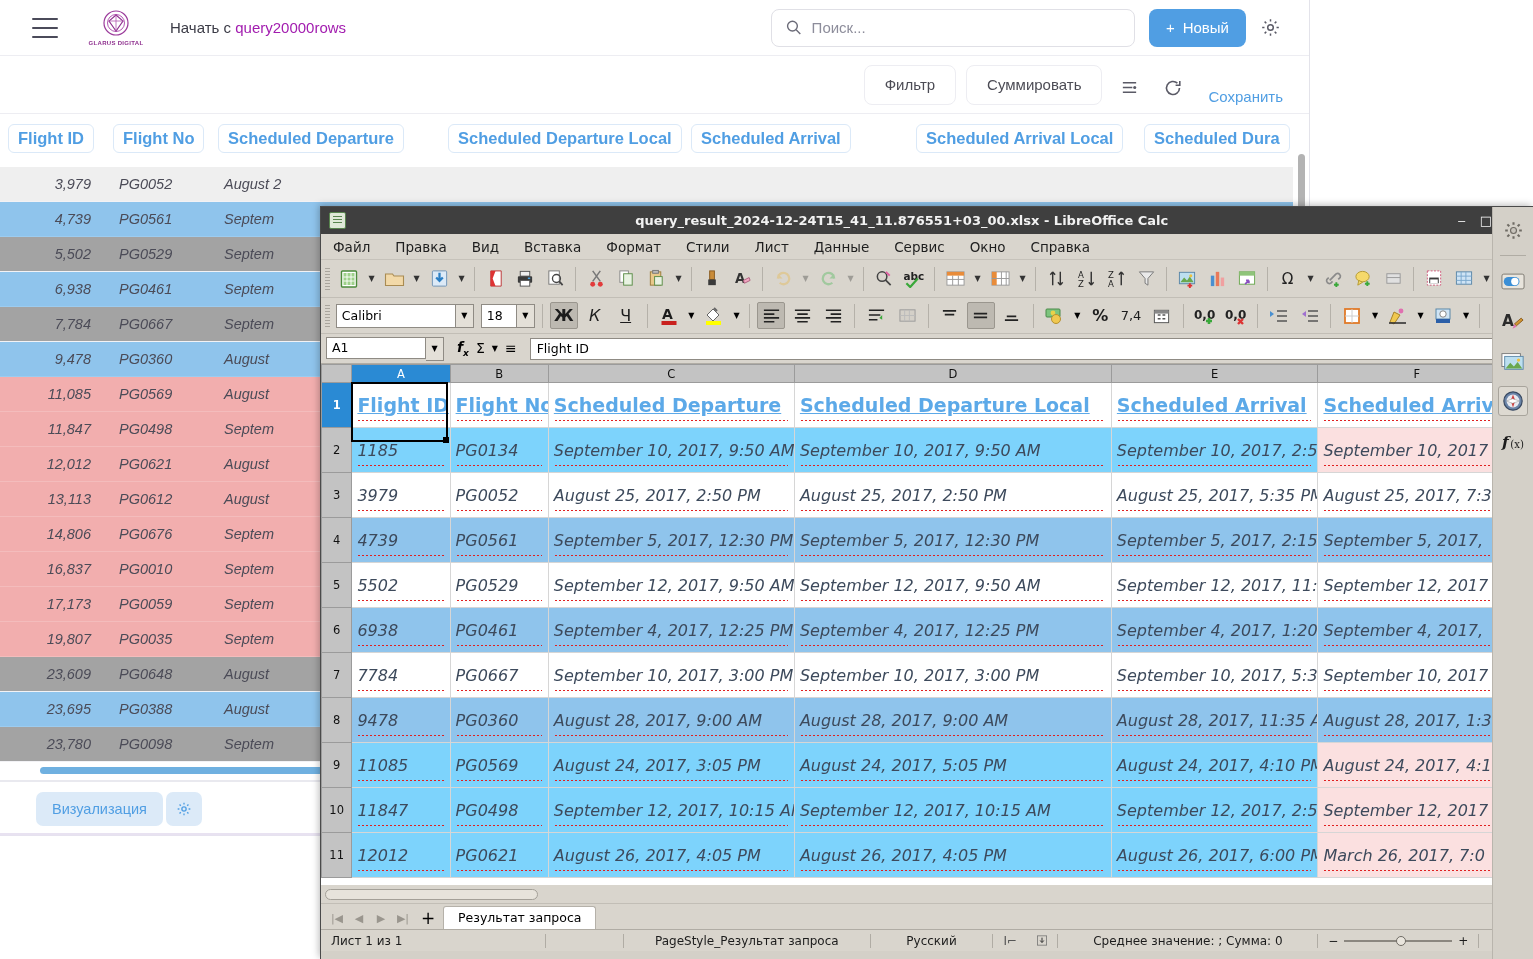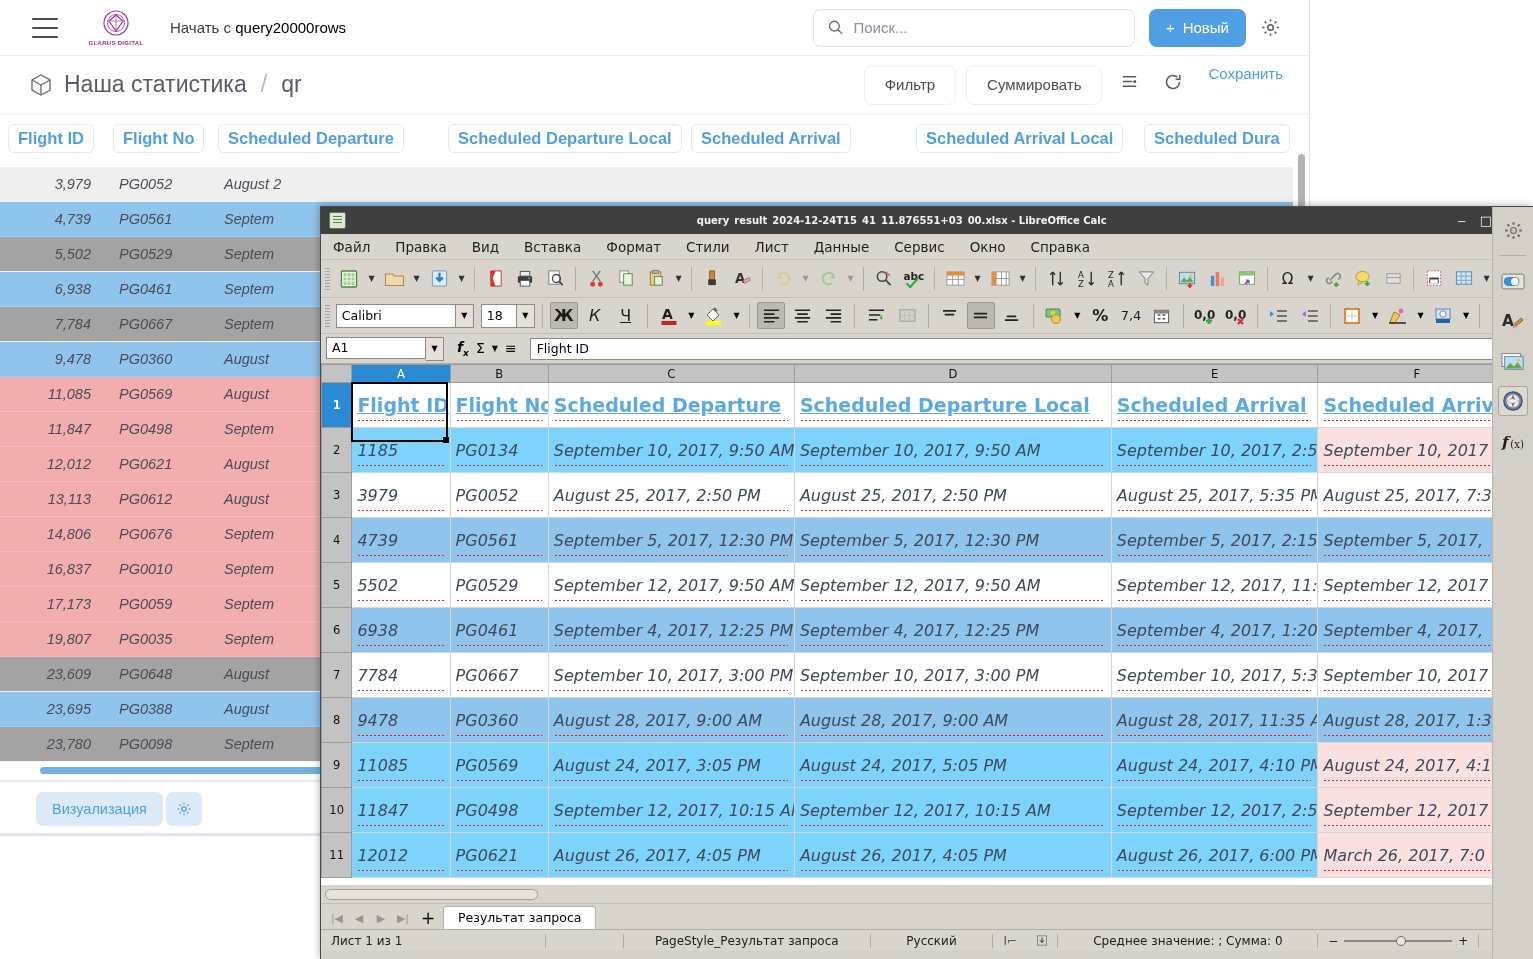--- a/index.html
+++ b/index.html
@@ -11,37 +11,37 @@
     background: #fff; border-right: 1px solid #e3e3ea; border-bottom: 1px solid #e6e2ef; }
   .wa-topbar { height: 56px; display: flex; align-items: center; padding: 0 16px;
     border-bottom: 1px solid #ededf2; background:#fff; }
   .burger { width: 26px; height: 20px; margin-left: 16px; margin-right: 26px;
     display: flex; flex-direction: column; justify-content: space-between; cursor: pointer; }
   .burger i { display: block; height: 2px; background: #4b4b5a; border-radius: 1px; }
   .logo { width: 64px; text-align: center; margin-right: 22px; }
   .logo svg { display: block; margin: 0 auto; }
   .logo-text { font-size: 6px; letter-spacing: .3px; color: #8e2f8e; font-weight: bold; margin-top: 1px; }
   .crumb-start { font-size: 15px; color: #3b3b46; }
-  .crumb-link { color: #000000; }
+  .crumb-link { color: #a21caf; }
   .topbar-right { margin-left: auto; display: flex; align-items: center; gap: 14px; padding-right: 12px;}
-  .searchbox { width: 322px; height: 38px; border: 1px solid #e0e0e6; border-radius: 8px;
+  .searchbox { width: 364px; height: 38px; border: 1px solid #e0e0e6; border-radius: 8px;
     display: flex; align-items: center; padding: 0 14px; gap: 10px; background: #fff; }
   .searchbox input { border: 0; outline: 0; font-size: 15px; width: 100%;
     color: #4c4c55; font-family: inherit; background: transparent; }
   .searchbox input::placeholder { color: #8d8d9b; }
   .btn-new { height: 38px; background: #509ee3; color: #fff; border: 0; border-radius: 8px;
     padding: 0 17px; font-size: 15px; display: flex; align-items: center; gap: 8px;
     cursor: pointer; font-family: inherit; }
   .gear-top { color: #5a5a66; cursor: pointer; display:flex; }
 
   .wa-header2 { height: 58px; display: flex; align-items: center; padding: 0 22px 0 30px;
     border-bottom: 1px solid #ededf2; }
   .page-title { display: flex; align-items: center; gap: 12px; font-size: 23px; color: #5a5a6b; }
   .page-title .slash { color: #b8b8c3; margin: 0 2px; }
-  .h2-right { margin-left: auto; display: flex; align-items: flex-start; gap: 10px; }
+  .h2-right { margin-left: auto; display: flex; align-items: flex-end; gap: 10px; }
   .obtn { height: 40px; border: 1px solid #ededf2; border-radius: 8px; background: #fff;
     padding: 0 20px; font-size: 15px; color: #4c4c55; cursor: pointer; font-family: inherit; }
   .icon-btn { width: 34px; height: 34px; display: flex; align-items: center; justify-content: center;
     color: #5a5a66; cursor: pointer; }
   .link-save { color: #509ee3; font-size: 15px; margin-left: 8px; margin-right: 4px; cursor: pointer; }
 
   .tbl-wrap { position: relative; height: 666px; overflow: hidden; }
   table.datatbl { border-collapse: collapse; width: 1293px; table-layout: fixed; }
   table.datatbl th { padding: 10px 8px 14px 8px; text-align: left; }
   .colpill { display: inline-block; border: 1px solid #dbe9f8; border-radius: 6px;
@@ -70,21 +70,21 @@
   
   .loc { position: absolute; left: 321px; top: 207px; width: 1212px; height: 752px;
     background: #d4d0c8; box-shadow: 0 0 0 1px #4a4a4a, -2px -2px 7px rgba(0,0,0,.28);
     font-family: "DejaVu Sans", sans-serif; }
   .loc-title { height: 27px; background: #3f3f3f; color: #f2f2f2; display: flex;
     align-items: center; padding: 0 8px; }
   .loc-title .tico { width: 17px; height: 17px; background: #dfe8d8; border: 1px solid #58844e;
     border-radius: 2px; position: relative; }
   .loc-title .tico::after { content: ""; position: absolute; inset: 3px;
     background: repeating-linear-gradient(#58844e 0 1.5px, #dfe8d8 1.5px 3px); }
-  .loc-title .ttxt { flex: 1; text-align: center; font-size: 10px; font-weight: bold;
+  .loc-title .ttxt { flex: 1; text-align: center; font-size: 13px; font-weight: bold;
     white-space: nowrap; overflow: hidden; }
   .wbtns { display: flex; gap: 14px; padding-right: 8px; font-size: 13px; }
   .wbtns span { cursor: pointer; line-height: 1; }
 
   .loc-menu { height: 26px; background: #d9d5cd; display: flex; align-items: center;
     padding-left: 12px; gap: 25px; font-size: 13.5px; color: #1e1e1e; border-bottom:1px solid #c6c2ba;}
   .loc-menu span { cursor: pointer; }
 
   .tbar { background: #d9d5cd; display: flex; align-items: center; padding: 3px 4px;
     gap: 2px; border-bottom: 1px solid #c2beb6; height: 38px; overflow: hidden; }
@@ -219,29 +219,20 @@
       <div class="gear-top">
         <svg width="21" height="21" viewBox="0 0 24 24" fill="none" stroke="#5a5a66" stroke-width="1.7">
           <circle cx="12" cy="12" r="3.2"></circle>
           <path d="M12 2.5v2.6M12 18.9v2.6M2.5 12h2.6M18.9 12h2.6M5.3 5.3l1.9 1.9M16.8 16.8l1.9 1.9M18.7 5.3l-1.9 1.9M7.2 16.8l-1.9 1.9"></path>
         </svg>
       </div>
     </div>
   </div>
 
   <div class="wa-header2">
-    <div class="page-title">
-      <svg width="22" height="24" viewBox="0 0 22 24" fill="none" stroke="#6f6f80" stroke-width="1.4">
-        <path d="M11 2 L20 7 V17 L11 22 L2 17 V7 Z"></path>
-        <path d="M2 7 L11 12 L20 7 M11 12 V22"></path>
-      </svg>
-      <span>Наша статистика</span>
-      <span class="slash">/</span>
-      <span>qr</span>
-    </div>
     <div class="h2-right">
       <button class="obtn">Фильтр</button>
       <button class="obtn">Суммировать</button>
       <div class="icon-btn">
         <svg width="19" height="19" viewBox="0 0 20 20" stroke="#5a5a66" stroke-width="1.6" fill="none">
           <line x1="3" y1="5" x2="17" y2="5"></line>
             <line x1="3" y1="10" x2="13" y2="10"></line>
             <line x1="3" y1="15" x2="17" y2="15"></line>
           <circle cx="15.5" cy="10" r="1.6" fill="#5a5a66" stroke="none"></circle>
         </svg>

